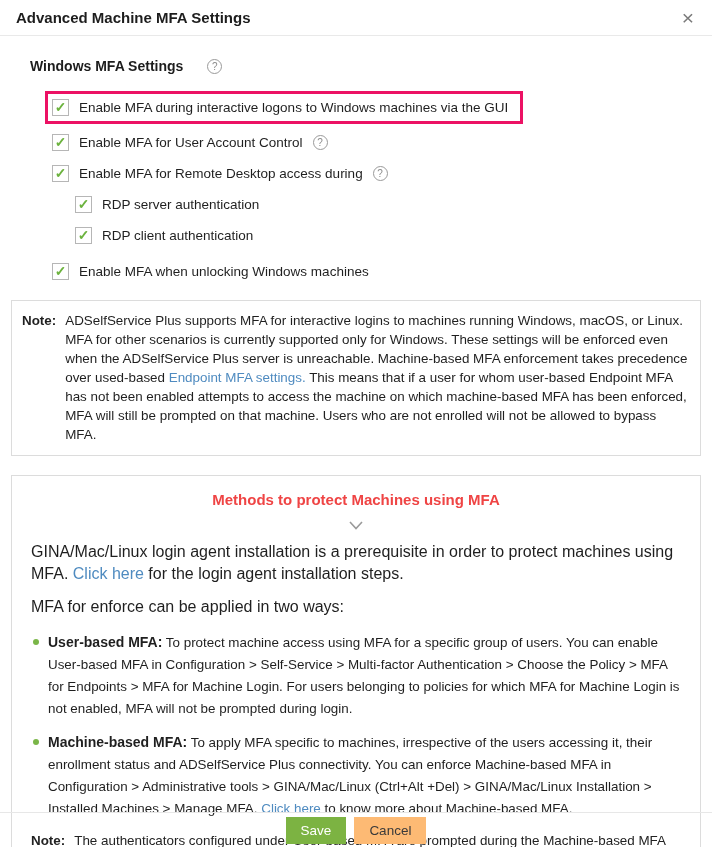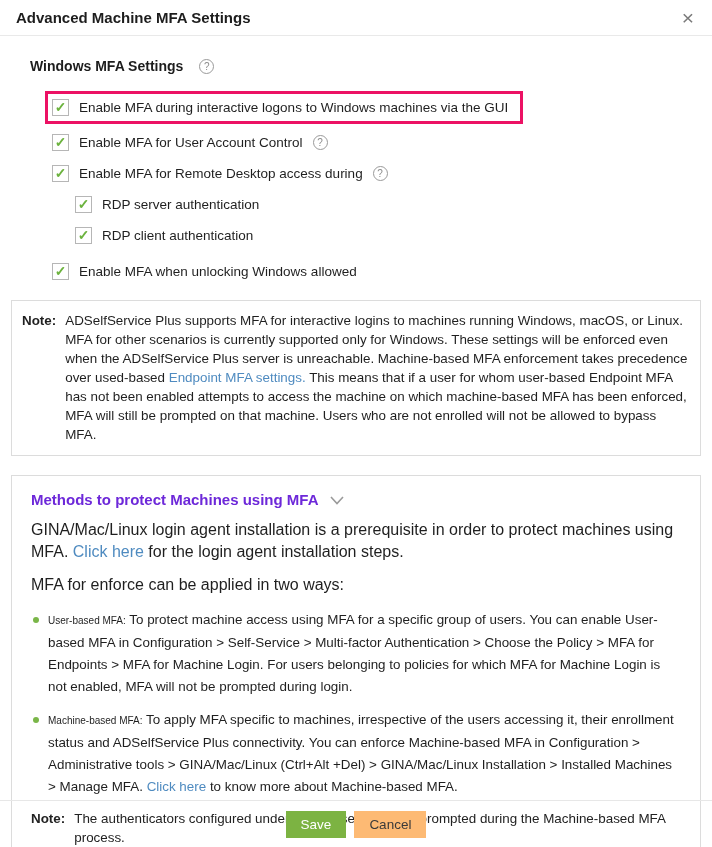--- a/index.html
+++ b/index.html
@@ -8,21 +8,21 @@
   .dialog { width: 712px; height: 847px; background: #fff; overflow: hidden; position: relative; }
 
   
   .dialog-header { display: flex; justify-content: space-between; align-items: center;
     height: 36px; padding: 0 18px 0 16px; border-bottom: 1px solid #e9e9e9; }
   .dialog-title { font-size: 15px; font-weight: bold; color: #1d1d1d; }
   .close-btn { font-size: 21px; color: #7a7a7a; line-height: 1; cursor: pointer; font-weight: normal; }
 
   
   .section-heading { margin: 22px 0 0 30px; font-size: 14px; font-weight: bold; color: #1d1d1d;
-    display: flex; align-items: center; gap: 16px; }
+    display: flex; align-items: center; gap: 24px; }
   .help-icon { width: 15px; height: 15px; border: 1px solid #9a9a9a; border-radius: 50%;
     color: #8b8b8b; font-size: 10px; font-weight: normal; display: inline-flex;
     align-items: center; justify-content: center; flex-shrink: 0; cursor: pointer; }
 
   
   .cb-area { margin: 17px 0 0 52px; font-size: 13.5px; color: #1f1f1f; }
   .cb-row { display: flex; align-items: center; gap: 10px; margin-bottom: 14px; }
   .cb-row.indent { margin-left: 23px; }
   .cb-row.last { margin-top: 19px; }
   .checkbox { width: 17px; height: 17px; border: 1px solid #b6b6b6; background: #fff;
@@ -33,34 +33,34 @@
 
   
   .note-box { margin: 20px 11px 0 11px; border: 1px solid #dcdcdc; padding: 10px 11px 11px 10px;
     display: flex; gap: 9px; font-size: 13.4px; line-height: 19px; color: #1f1f1f; }
   .note-label { font-weight: bold; flex-shrink: 0; }
   .note-text { max-width: 628px; }
   a.inline-link { color: #4f8bc0; text-decoration: none; cursor: pointer; }
 
   
   .methods-box { margin: 19px 11px 0 11px; border: 1px solid #dcdcdc; padding: 15px 19px 10px 19px; }
-  .methods-heading { font-size: 15px; font-weight: 600; color: #6d28d9;
-    display: flex; align-items: center; gap: 11px; cursor: pointer; }
+  .methods-heading { font-size: 15px; font-weight: 600; color: #ef4444;
+    display: flex; align-items: center; gap: 11px; cursor: pointer; flex-direction: column; }
   .chevron-icon { display: inline-flex; margin-top: 2px; }
   .methods-box p { font-size: 16px; line-height: 22px; margin: 11px 0 0 0; color: #1f1f1f; }
   .methods-bullets { list-style: none; margin: 13px 0 0 0; padding: 0; }
   .methods-bullets li { position: relative; padding-left: 17px; font-size: 13.4px;
     line-height: 22px; margin-bottom: 11px; color: #1f1f1f; }
   .methods-bullets li::before { content: ""; position: absolute; left: 2px; top: 8px;
     width: 6px; height: 6px; border-radius: 50%; background: #7ab648; }
-  .bullet-label { font-weight: normal; font-size: 10px; }
+  .bullet-label { font-weight: bold; font-size: 14px; }
   .methods-note { display: flex; gap: 9px; font-size: 13.4px; line-height: 19px; margin-top: 4px; }
 
   
-  .footer { position: absolute; left: 0; right: 0; bottom: 0; height: 47px;
+  .footer { position: absolute; left: 0; right: 0; bottom: 0; height: 35px;
     border-top: 1px solid #e7e7e7; display: flex; align-items: center; justify-content: center; gap: 8px; }
   .btn { border: none; font-family: "Liberation Sans", sans-serif; font-size: 13.5px;
     padding: 6px 15px; cursor: pointer; }
   .btn-save { background: #7cb342; color: #fff; }
   .btn-cancel { background: #fdba74; color: #3a3a3a; text-align: right; }
 </style>
 </head>
 <body>
 
 <div class="dialog">
@@ -111,21 +111,21 @@
       <span class="checkbox">
         <span class="check">✓</span>
       </span>
       <span>RDP client authentication</span>
     </div>
 
     <div class="cb-row last">
       <span class="checkbox">
         <span class="check">✓</span>
       </span>
-      <span>Enable MFA when unlocking Windows allowed</span>
+      <span>Enable MFA when unlocking Windows machines</span>
     </div>
 
   </div>
 
   <div class="note-box">
     <span class="note-label">Note:</span>
     <span class="note-text"><span>ADSelfService Plus supports MFA for interactive logins to machines running Windows, macOS, or Linux. MFA for other scenarios is currently supported only for Windows. These settings will be enforced even when the ADSelfService Plus server is unreachable. Machine-based MFA enforcement takes precedence over used-based </span><a class="inline-link">Endpoint MFA settings.</a><span> This means that if a user for whom user-based Endpoint MFA has not been enabled attempts to access the machine on which machine-based MFA has been enforced, MFA will still be prompted on that machine. Users who are not enrolled will not be allowed to bypass MFA.</span></span>
   </div>
 
   <div class="methods-box">

